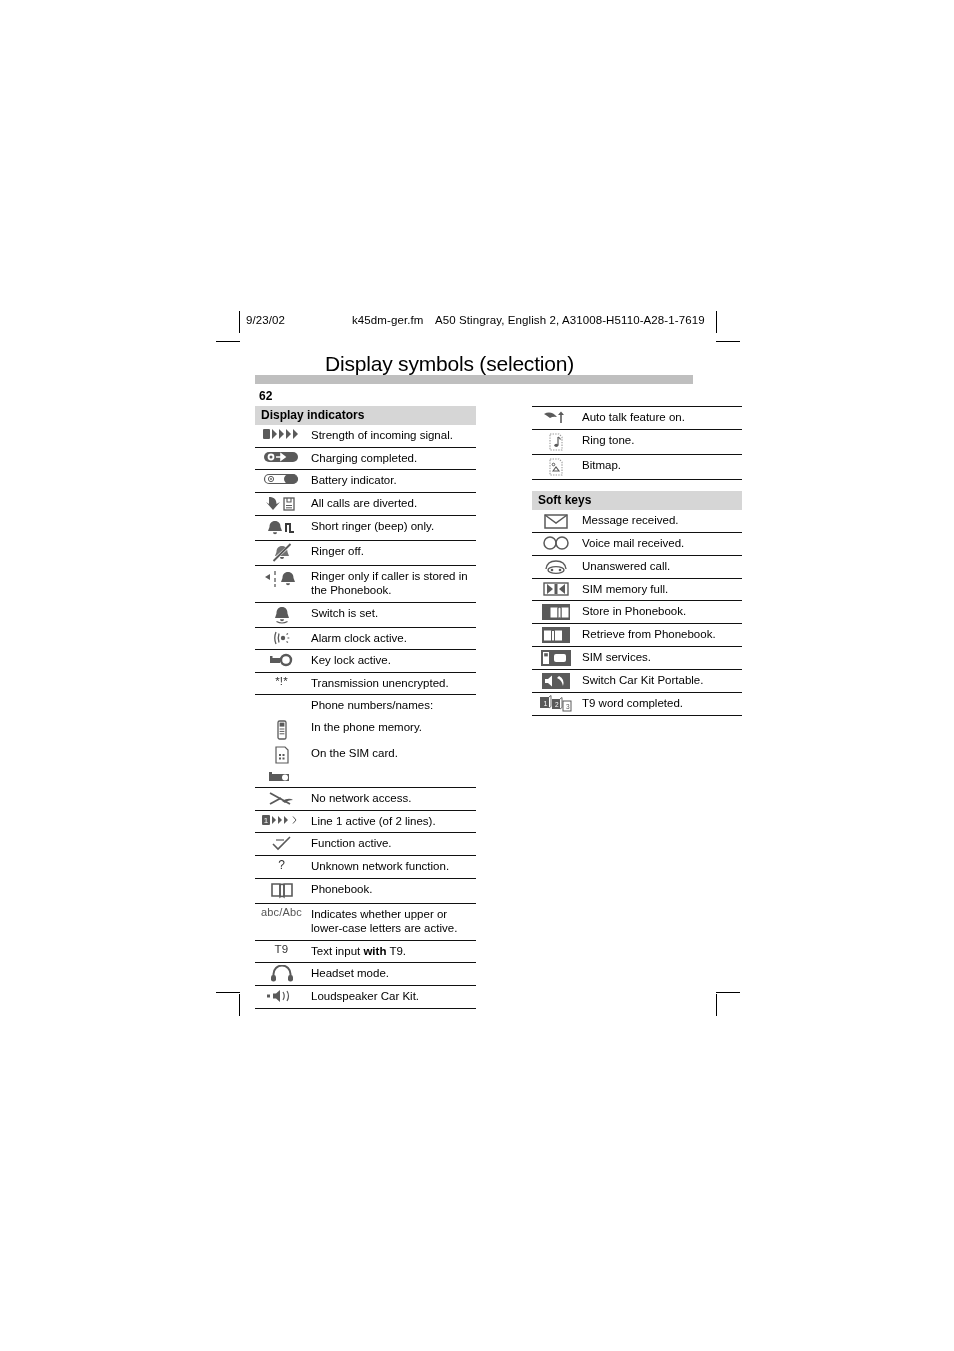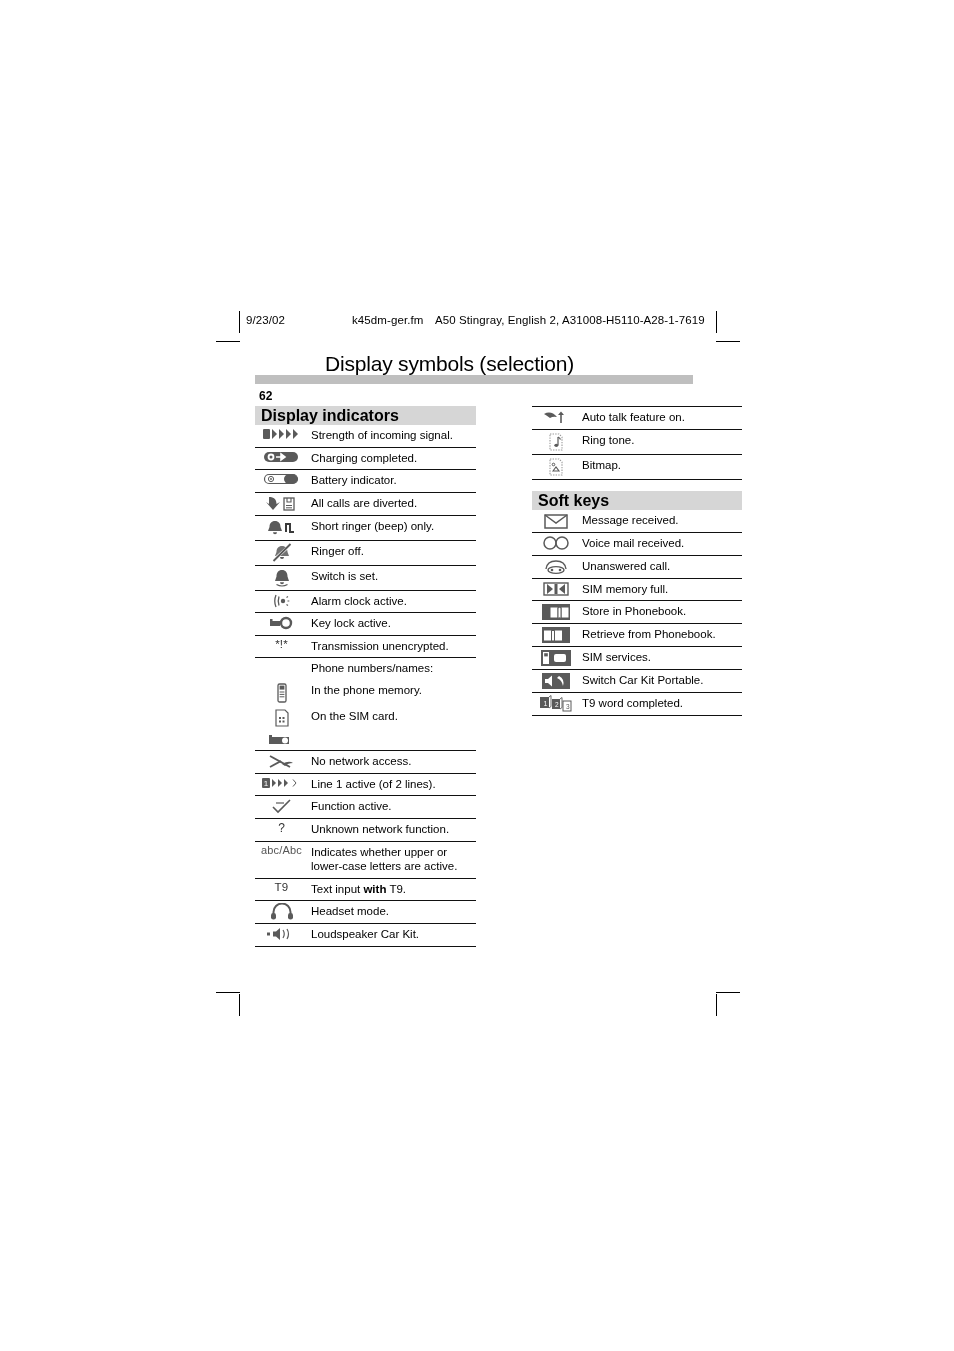--- a/index.html
+++ b/index.html
@@ -80,21 +80,21 @@
   
   .col {
     position: absolute;
     top: 406px;
   }
   .col-left  { left: 255px;  width: 221px; }
   .col-right { left: 484px;  width: 210px; margin-left: 48px; }
 
   .sect-head {
     background: #d6d6d6;
-    font-size: 16px;
+    font-size: 12px;
     font-weight: bold;
     padding: 4px 0 6px 6px;
     box-sizing: border-box;
     height: 19px;
     line-height: 11px;
   }
   .sect-gap { height: 11px; }
 
   .row {
     display: flex;
@@ -236,20 +236,31 @@
         <svg width="26" height="20" viewBox="0 0 26 20">
           <path class="gl" d="M13 3 C9.5 3 7.5 5.5 7.5 9 L6 13 h14 L18.5 9 C18.5 5.5 16.5 3 13 3 Z" opacity=".85"></path>
           <path class="gl" d="M11 14 h4 a2 2 0 0 1 -4 0 Z"></path>
           <path d="M4 17.5 L22 1.5" stroke="#ffffff" stroke-width="3"></path>
           <path class="gs" d="M4.5 18 L21.5 1" stroke-width="1.8"></path>
         </svg>
       </div>
       <div class="cell-text">Ringer off.</div>
     </div>
 
+    <div class="row">
+      <div class="cell-icon">
+        <svg width="36" height="22" viewBox="0 0 36 22">
+          <path class="gl" d="M1 9 l5-3 v6 z"></path>
+          <path class="gs" d="M11 3 v4 M11 10 v4 M11 16 v3" stroke-width="1.3"></path>
+          <path class="gl" d="M24 4 C20.5 4 18.5 6.5 18.5 10 L17 14 h14 L29.5 10 C29.5 6.5 27.5 4 24 4 Z"></path>
+          <path class="gl" d="M22 15.2 h4 a2 2 0 0 1 -4 0 Z"></path>
+        </svg>
+      </div>
+      <div class="cell-text">Ringer only if caller is stored in the Phonebook.</div>
+    </div>
 
     <div class="row">
       <div class="cell-icon">
         <svg width="24" height="20" viewBox="0 0 24 20">
           <path class="gl" d="M12 2 C8.5 2 6.5 4.5 6.5 8.5 L5 13 h14 L17.5 8.5 C17.5 4.5 15.5 2 12 2 Z"></path>
           <path class="gl" d="M10 14.2 h4 a2 2 0 0 1 -4 0 Z"></path>
           <path class="gs" d="M6.5 16.5 q5.5 3 11 0" stroke-width="1.1"></path>
         </svg>
       </div>
       <div class="cell-text">Switch is set.</div>
@@ -359,20 +370,29 @@
       <div class="cell-text">Function active.</div>
     </div>
 
     <div class="row">
       <div class="cell-icon">
         <span class="icon-qm">?</span>
       </div>
       <div class="cell-text">Unknown network function.</div>
     </div>
 
+    <div class="row">
+      <div class="cell-icon">
+        <svg width="26" height="20" viewBox="0 0 26 20">
+          <path class="gs" d="M3 3 h8 v12 H3 Z M15 3 h8 v12 h-8 Z" stroke-width="1.6"></path>
+          <path class="gs" d="M11 4 q2 -1.5 4 0 v12 q-2 -1.5 -4 0 z" stroke-width="1.4"></path>
+        </svg>
+      </div>
+      <div class="cell-text">Phonebook.</div>
+    </div>
 
     <div class="row">
       <div class="cell-icon">
         <span class="icon-txt" style="font-size:11px;">abc/Abc</span>
       </div>
       <div class="cell-text">Indicates whether upper or lower-case letters are active.</div>
     </div>
 
     <div class="row">
       <div class="cell-icon">

